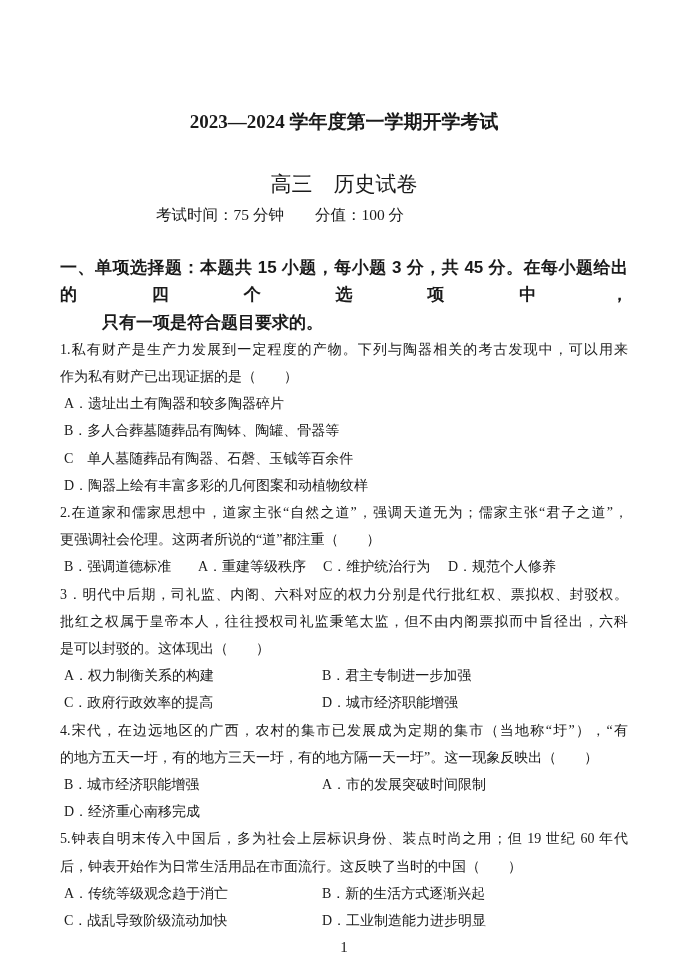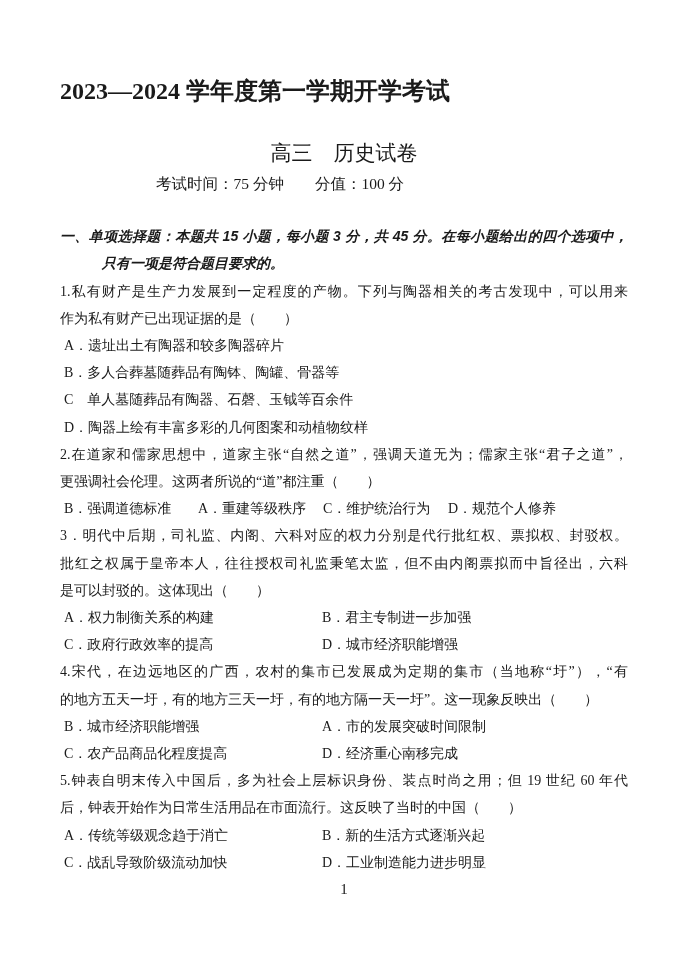--- a/index.html
+++ b/index.html
@@ -12,22 +12,23 @@
     width: 688px;
     height: 972px;
     background: #ffffff;
     color: #1a1a1a;
     font-family: "Liberation Serif", "DejaVu Serif", serif;
     box-sizing: border-box;
     padding: 0 60px;
     overflow: hidden;
   }
   .title1 {
-    margin-top: 76px;
-    font-size: 24px;
+    margin-top: 107px;
+    text-align: center;
+    font-size: 19px;
     font-weight: bold;
     line-height: 30px;
   }
   .title2 {
     margin-top: 30px;
     text-align: center;
     font-size: 21px;
     font-weight: normal;
     line-height: 34px;
   }
@@ -39,22 +40,21 @@
   .section {
     margin-top: 26px;
   }
   .line {
     font-size: 14px;
     line-height: 27.2px;
   }
   .sec {
     font-family: "Liberation Sans", "DejaVu Sans", sans-serif;
     font-weight: bold;
-    font-size: 14px;
-    font-style: italic;
+    font-size: 17px;
   }
   .jl {
     text-align: justify;
     text-align-last: justify;
   }
   .indent {
     padding-left: 42px;
   }
   .opt {
     padding-left: 4px;
@@ -124,21 +124,20 @@
       <div>D．城市经济职能增强</div>
     </div>
   </div>
 
   <div>
     <div class="line jl">4.宋代，在边远地区的广西，农村的集市已发展成为定期的集市（当地称“圩”），“有</div>
     <div class="line">的地方五天一圩，有的地方三天一圩，有的地方隔一天一圩”。这一现象反映出（　　）</div>
     <div class="opt-2col">
       <div>B．城市经济职能增强</div>
       <div>A．市的发展突破时间限制</div>
-      <div>C．农产品商品化程度提高</div>
       <div>D．经济重心南移完成</div>
     </div>
   </div>
 
   <div>
     <div class="line jl">5.钟表自明末传入中国后，多为社会上层标识身份、装点时尚之用；但 19 世纪 60 年代</div>
     <div class="line">后，钟表开始作为日常生活用品在市面流行。这反映了当时的中国（　　）</div>
     <div class="opt-2col">
       <div>A．传统等级观念趋于消亡</div>
       <div>B．新的生活方式逐渐兴起</div>

